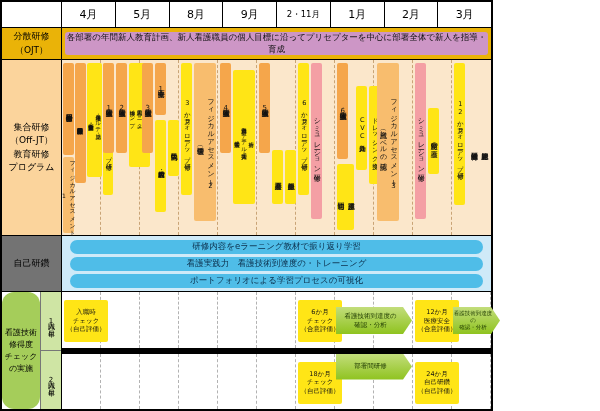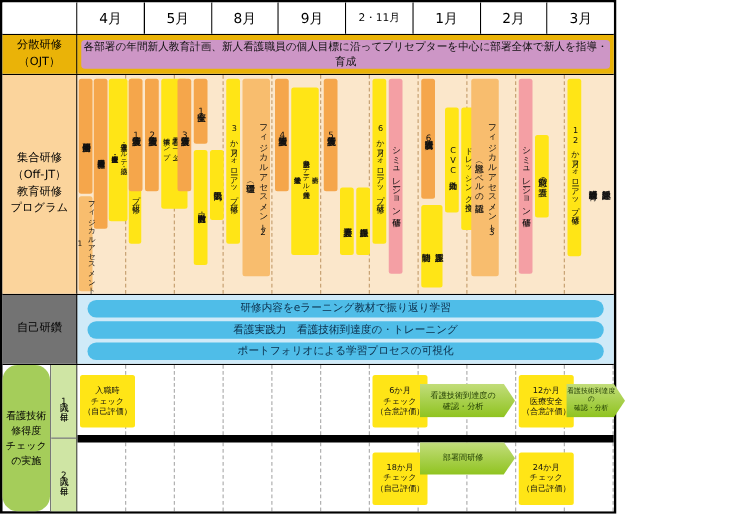--- a/index.html
+++ b/index.html
@@ -241,19 +241,19 @@
             <div></div>
             <div></div>
             <div></div>
             <div></div>
         </div>
         <div class="chkbox" style="left:calc(100%/11*6 + 2px); top:8px; width:44px; height:42px;">18か月
 チェック
 （自己評価）</div>
         <div class="arrow" style="left:calc(100%/11*7 + 1px); top:0; width:76px; height:26px;">部署間研修</div>
         <div class="chkbox" style="left:calc(100%/11*9 + 2px); top:8px; width:44px; height:42px;">24か月
-チェック
+自己研鑽
 （自己評価）</div>
       </div>
     </div>
   </div>
 
 </div>
 
 </body></html>

